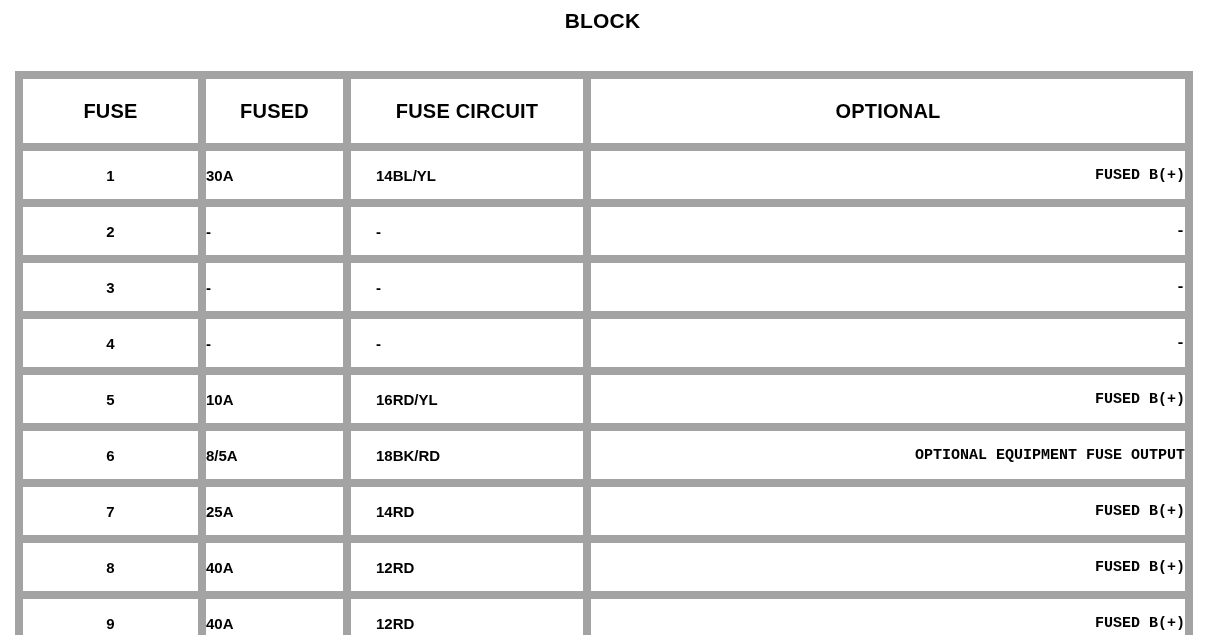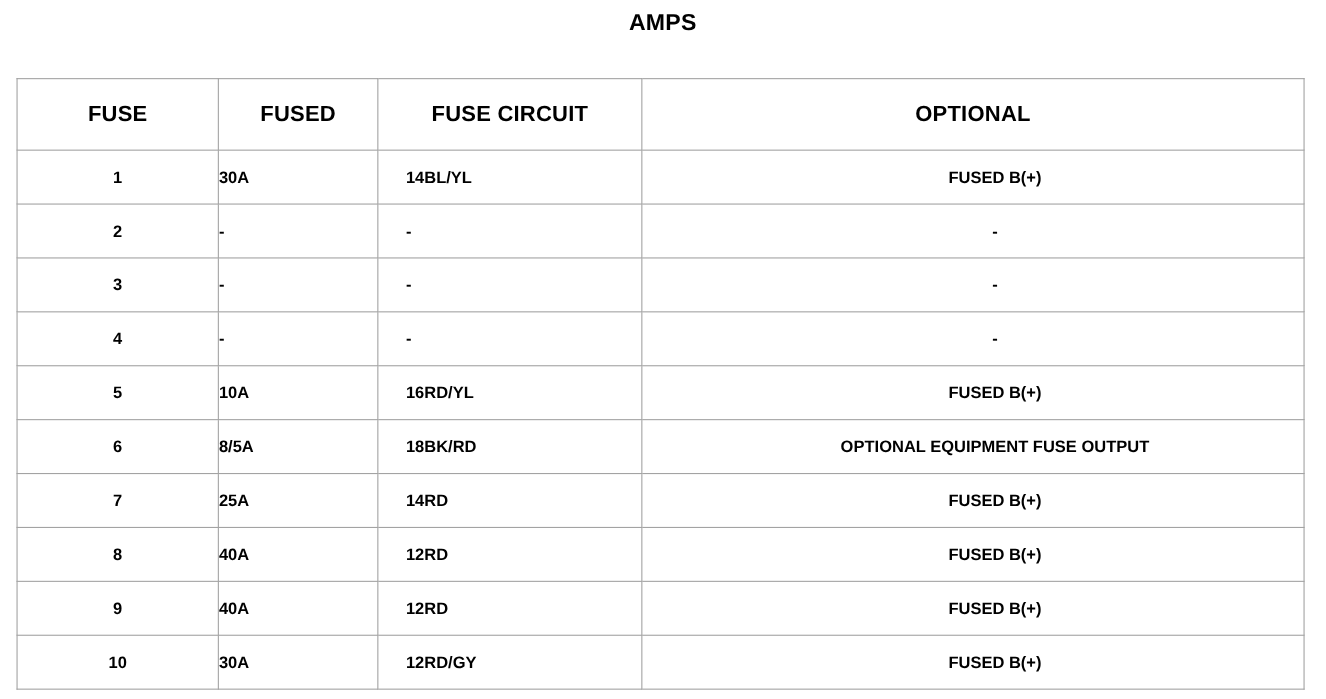--- a/index.html
+++ b/index.html
@@ -43,21 +43,21 @@
     position: absolute;
     left: 15px;
     top: 71px;
     width: 1170px;
     border-collapse: collapse;
     table-layout: fixed;
     background: #ffffff;
   }
   .fuse-table td,
   .fuse-table th {
-    border: 1px solid #a3a3a3;
+    border: 8px solid #a3a3a3;
     background: #ffffff;
     padding: 0;
     vertical-align: middle;
   }
 
   
   .col-fuse     { width: 183px; }
   .col-amps     { width: 145px; }
   .col-circuit  { width: 240px; }
   .col-function { width: 602px; }
@@ -83,31 +83,32 @@
     text-align: center;
   }
   .cell-amps {
     text-align: left;
   }
   .cell-circuit {
     text-align: left;
     padding-left: 25px !important;
   }
   .cell-function {
-    text-align: center;
+    text-align: right;
     padding-left: 40px !important;
+    font-family: Liberation Mono, monospace;
   }
 </style>
 </head>
 <body>
 
 <div class="page">
 
   <div class="title-block">
-    <div class="title-line">AMPS</div>
+    <div class="title-line">BLOCK</div>
   </div>
 
   <table class="fuse-table">
     <colgroup>
       <col class="col-fuse">
       <col class="col-amps">
       <col class="col-circuit">
       <col class="col-function">
     </colgroup>
     <thead>

